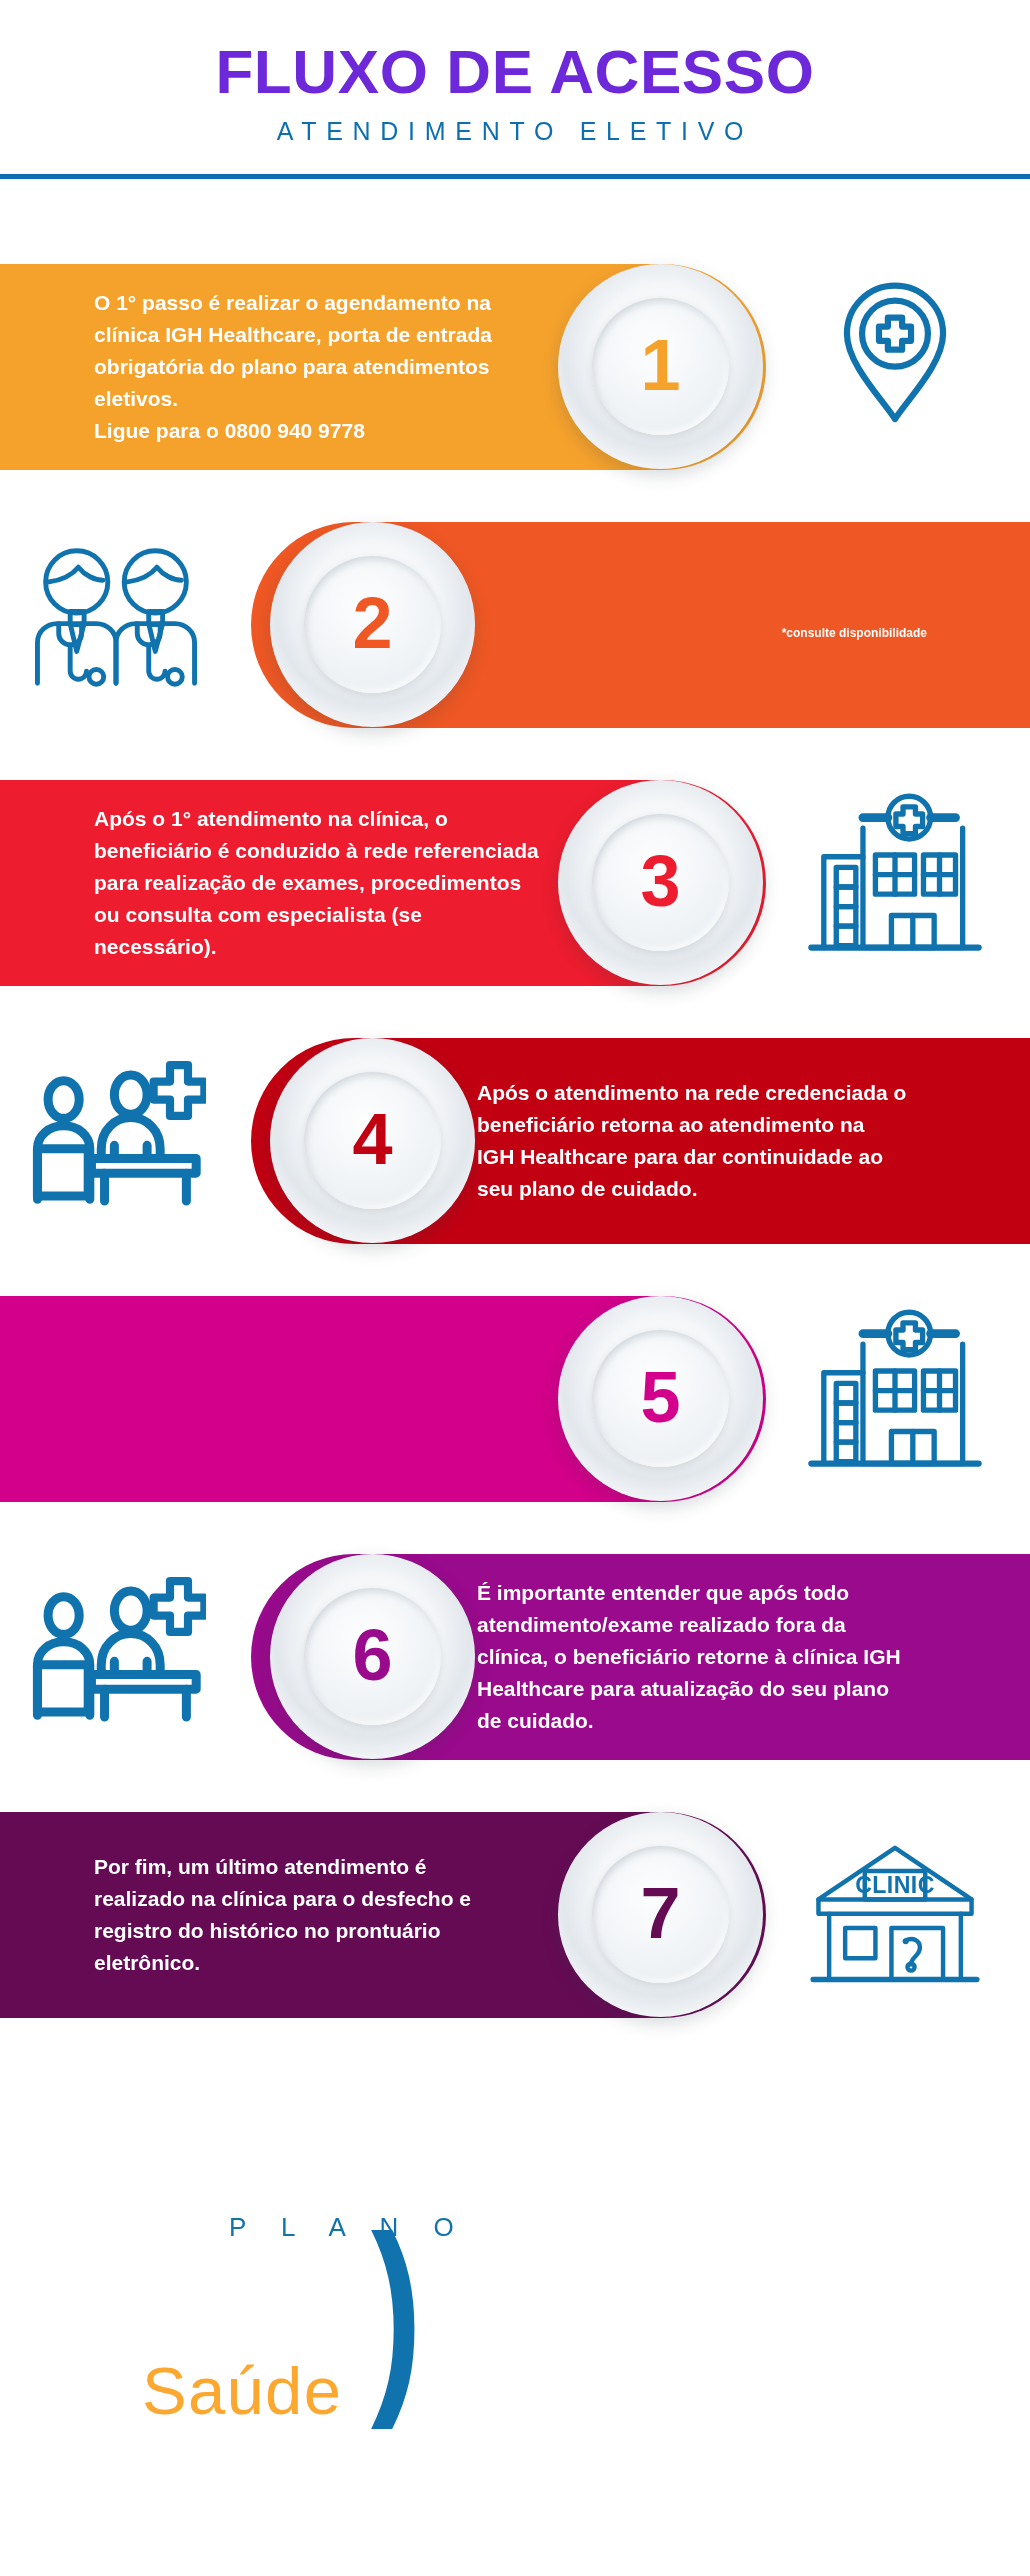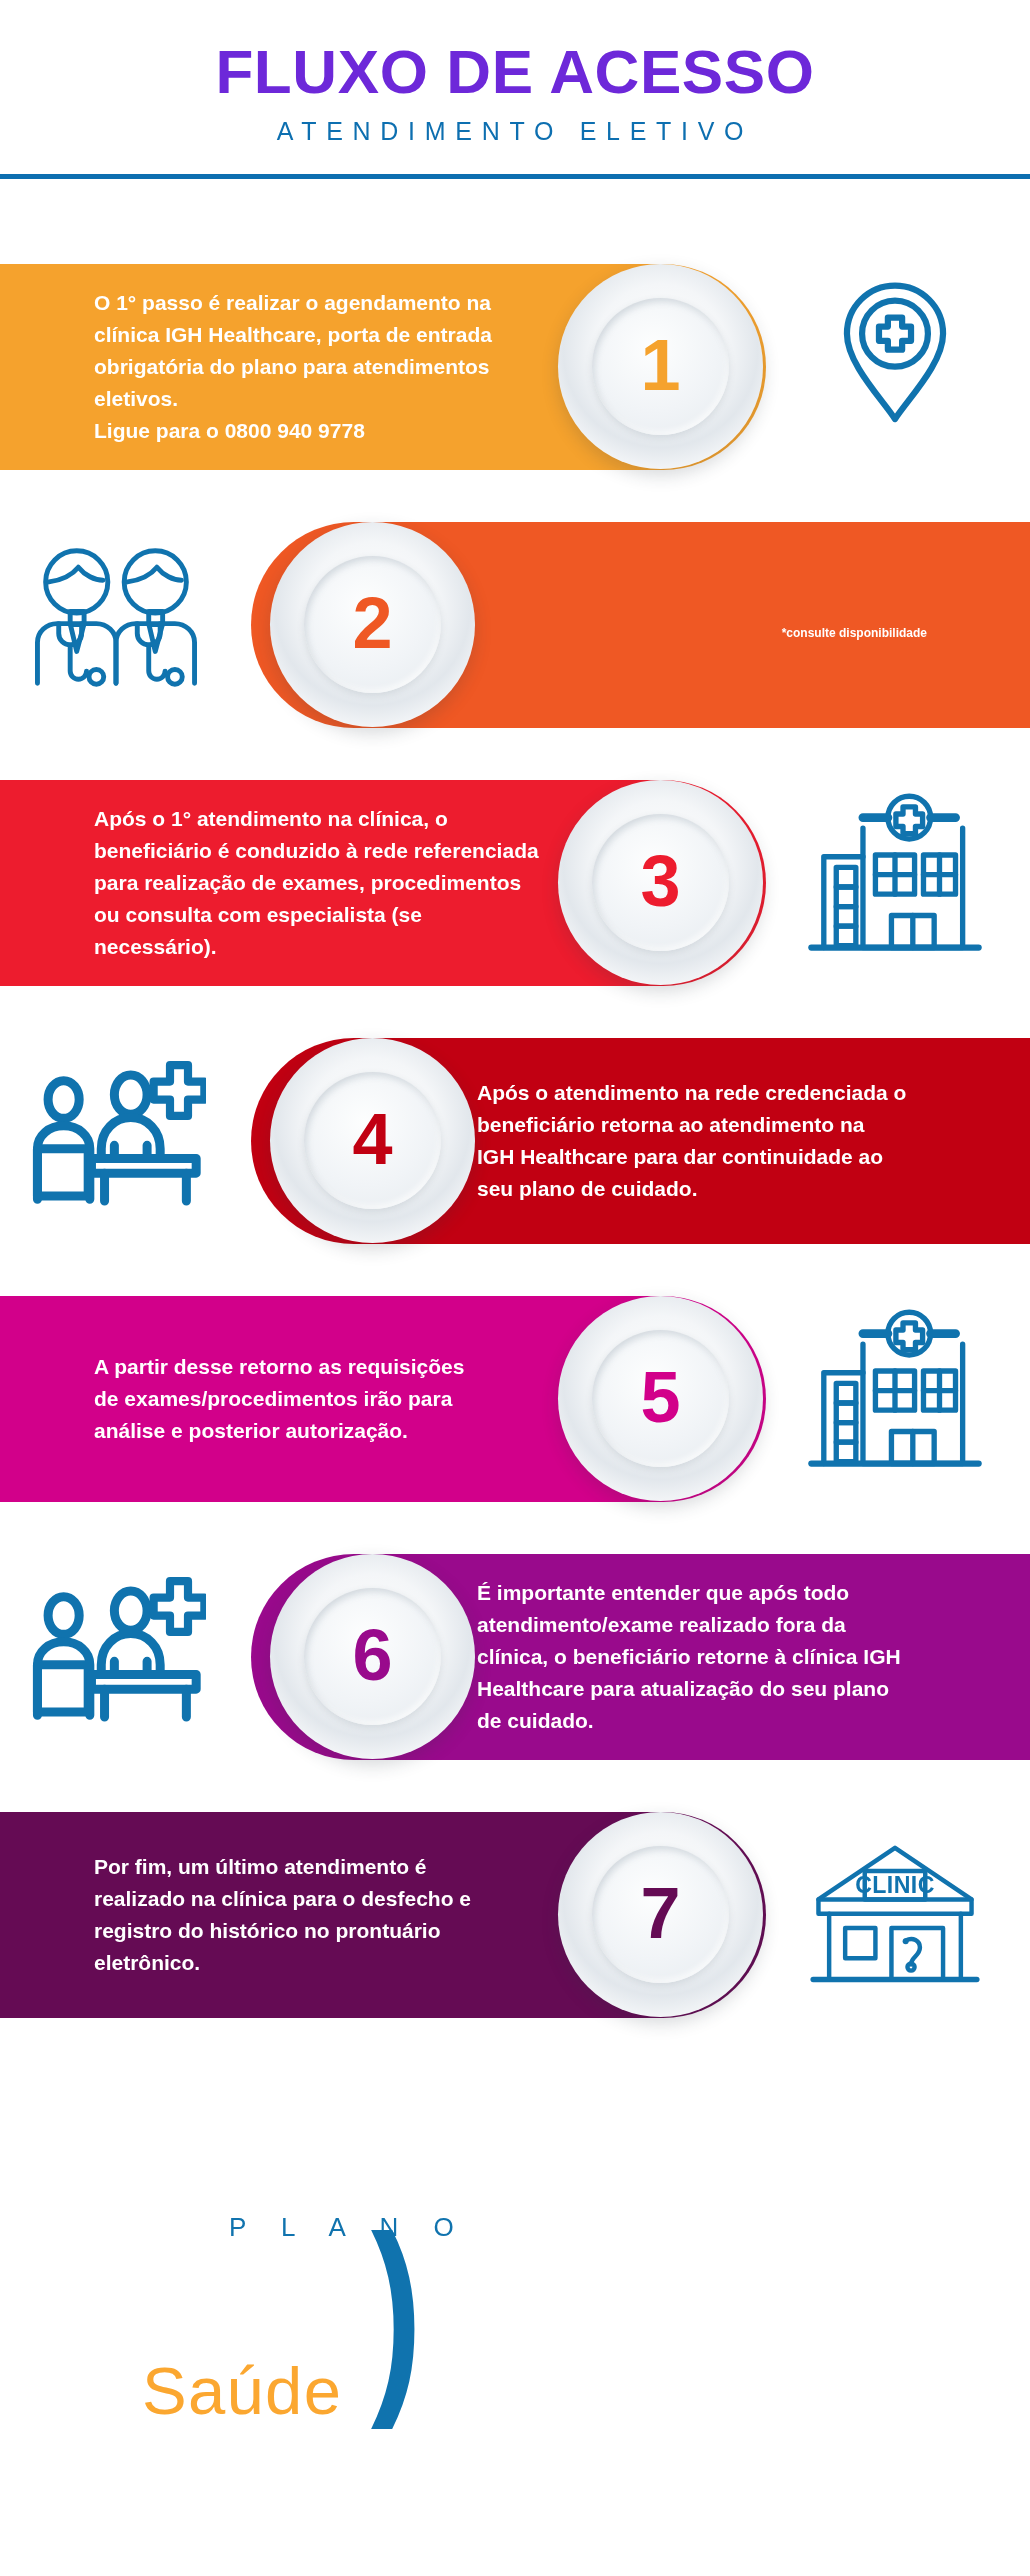--- a/index.html
+++ b/index.html
@@ -245,25 +245,20 @@
       <path d="M92 136v-12c0-22 16-38 36-38s36 16 36 38v12"></path>
       <path d="M108 136v-16M148 136v-16"></path>
       <rect x="80" y="136" width="128" height="18"></rect>
       <path d="M96 154v34M196 154v34"></path>
       <path d="M176 22h22v20h20v22h-20v20h-22V64h-20V42h20z" stroke-width="10"></path>
     </svg>
       </div>
     </div>
     <div class="step odd">
       <div class="band" style="background: rgb(210, 0, 138);"></div>
-      <div class="step-text">
-        <p>A partir desse retorno as requisições
-de exames/procedimentos irão para
-análise e posterior  autorização.</p>
-      </div>
       <div class="badge">
         <div class="badge-inner">
           <div class="badge-num" style="color: rgb(210, 0, 138);">5</div>
         </div>
       </div>
       <div class="icon-wrap">
     <svg viewBox="0 0 200 200" fill="none" stroke="#1073AE" stroke-width="6" stroke-linecap="round" stroke-linejoin="round">
       <circle cx="116" cy="40" r="24"></circle>
       <path d="M109 28h14v8h8v14h-8v8h-14v-8h-8V36h8z"></path>
       <path d="M64 40h28M140 40h28" stroke-width="10"></path>

